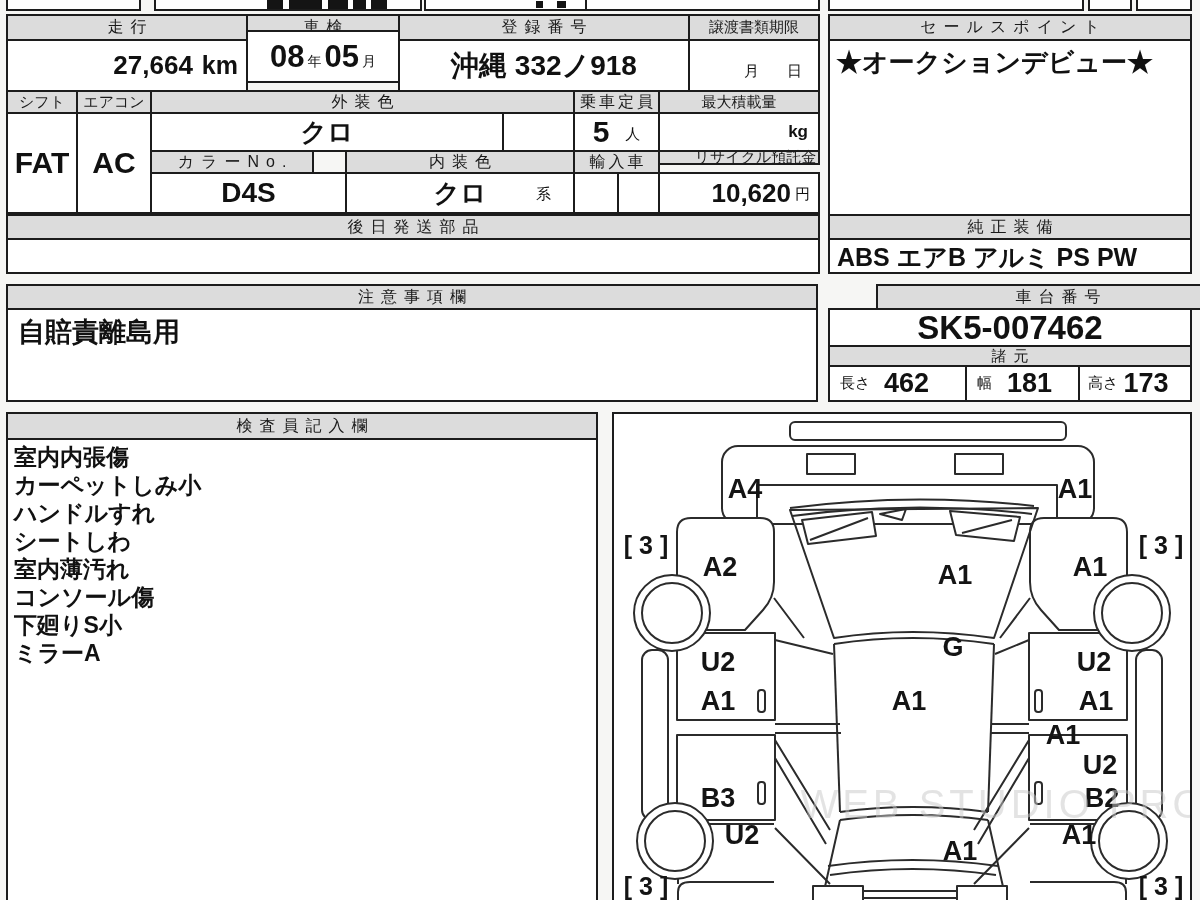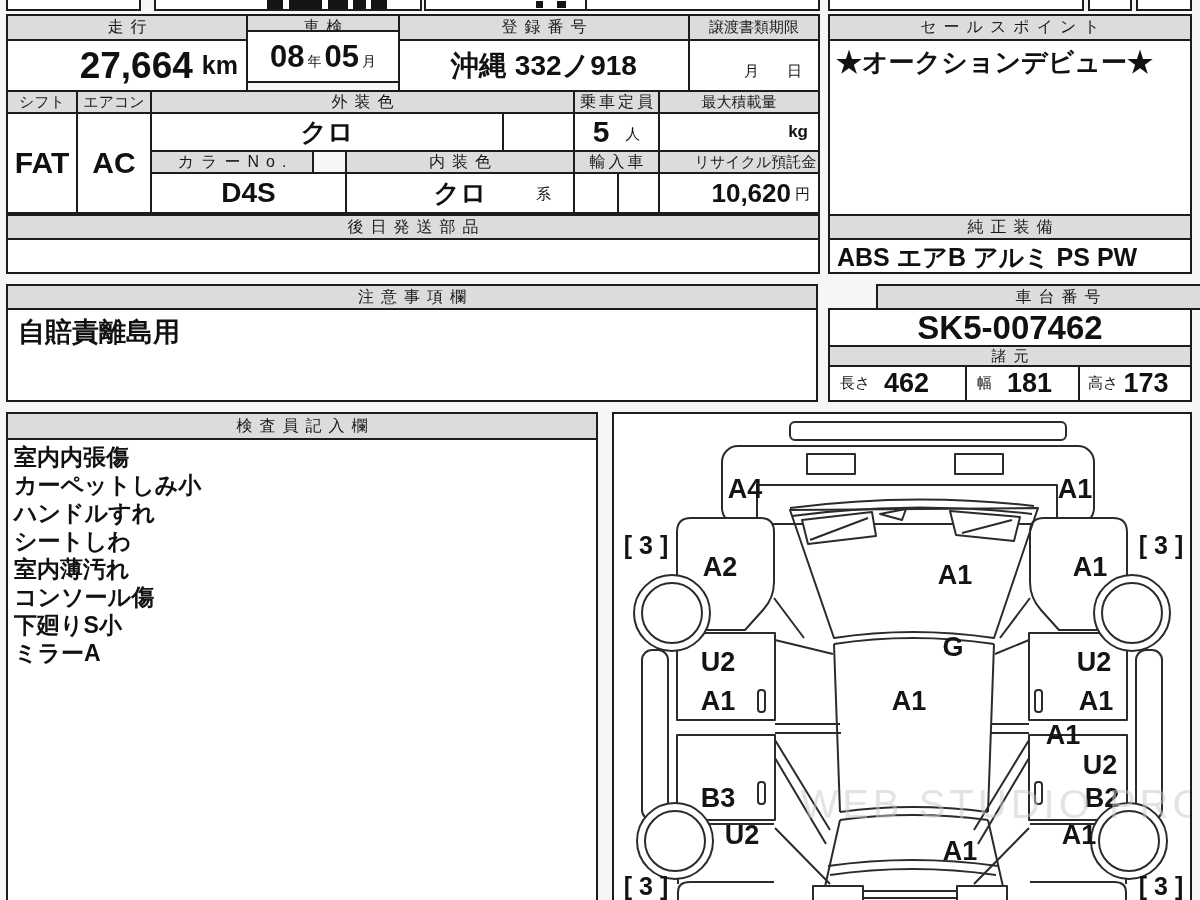--- a/index.html
+++ b/index.html
@@ -38,21 +38,21 @@
   <div class="blob" style="left:371px;top:0;width:16px;height:9px;"></div>
   <div class="blob" style="left:536px;top:1px;width:7px;height:7px;"></div>
   <div class="blob" style="left:557px;top:1px;width:9px;height:7px;"></div>
 
   <div class="cell hdr ls" style="left:6px;top:14px;width:242px;height:27px;">走行</div>
   <div class="cell hdr ls" style="left:246px;top:14px;width:154px;height:27px;">車検</div>
   <div class="cell hdr ls" style="left:398px;top:14px;width:292px;height:27px;">登録番号</div>
   <div class="cell hdr sm" style="left:688px;top:14px;width:132px;height:27px;">譲渡書類期限</div>
 
   <div class="cell val" style="left:6px;top:39px;width:242px;height:53px;justify-content:flex-end;padding-right:8px;">
-    <span style="font-size:37px;">27,664</span>
+    <span style="font-size:26px;">27,664</span>
     <span class="unit" style="font-size:25px;margin-left:9px;text-align:right;">km</span>
   </div>
   <div class="cell val" style="left:246px;top:30px;width:154px;height:53px;">
     <span style="font-size:31px;">08</span>
     <span style="font-size:14px;font-weight:normal;align-self:flex-end;margin:0 3px 10px 3px;">年</span>
     <span style="font-size:31px;">05</span>
     <span style="font-size:14px;font-weight:normal;align-self:flex-end;margin:0 0 10px 3px;">月</span>
   </div>
   <div class="cell val" style="left:398px;top:39px;width:292px;height:53px;font-size:28px;">沖縄 332ノ918</div>
   <div class="cell" style="left:688px;top:39px;width:132px;height:53px;display:flex;align-items:flex-end;justify-content:flex-end;gap:28px;padding:0 16px 9px 0;font-size:15px;">
@@ -75,21 +75,21 @@
   <div class="cell" style="left:502px;top:112px;width:73px;height:40px;"></div>
   <div class="cell val" style="left:573px;top:112px;width:87px;height:40px;">
     <span style="font-size:30px;">5</span>
     <span style="font-size:15px;font-weight:normal;align-self:flex-end;margin:0 0 6px 16px;">人</span>
   </div>
   <div class="cell val" style="left:658px;top:112px;width:162px;height:40px;justify-content:flex-end;padding-right:10px;font-size:17px;">kg</div>
 
   <div class="cell hdr ls" style="left:150px;top:150px;width:164px;height:24px;">カラーNo.</div>
   <div class="cell hdr ls" style="left:345px;top:150px;width:230px;height:24px;">内装色</div>
   <div class="cell hdr ls2" style="left:573px;top:150px;width:87px;height:24px;">輸入車</div>
-  <div class="cell hdr sm" style="left:658px;top:150px;width:162px;height:24px;padding-left:33px;">リサイクル預託金</div>
+  <div class="cell hdr sm" style="left:658px;top:150px;width:162px;height:15px;padding-left:33px;">リサイクル預託金</div>
 
   <div class="cell val" style="left:150px;top:172px;width:197px;height:42px;font-size:28px;">D4S</div>
   <div class="cell val" style="left:345px;top:172px;width:230px;height:42px;font-size:26px;">
     <span>クロ</span>
     <span style="position:absolute;right:22px;bottom:8px;font-size:15px;font-weight:normal;">系</span>
   </div>
   <div class="cell" style="left:573px;top:172px;width:46px;height:42px;"></div>
   <div class="cell" style="left:617px;top:172px;width:43px;height:42px;"></div>
   <div class="cell val" style="left:658px;top:172px;width:162px;height:42px;justify-content:flex-end;padding-right:8px;">
     <span style="font-size:26px;">10,620</span>

